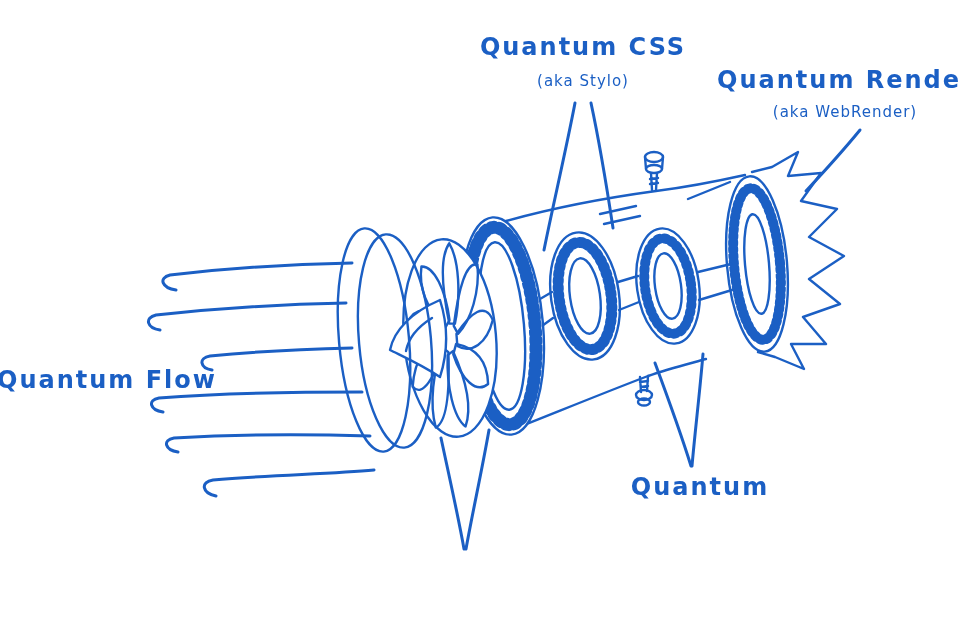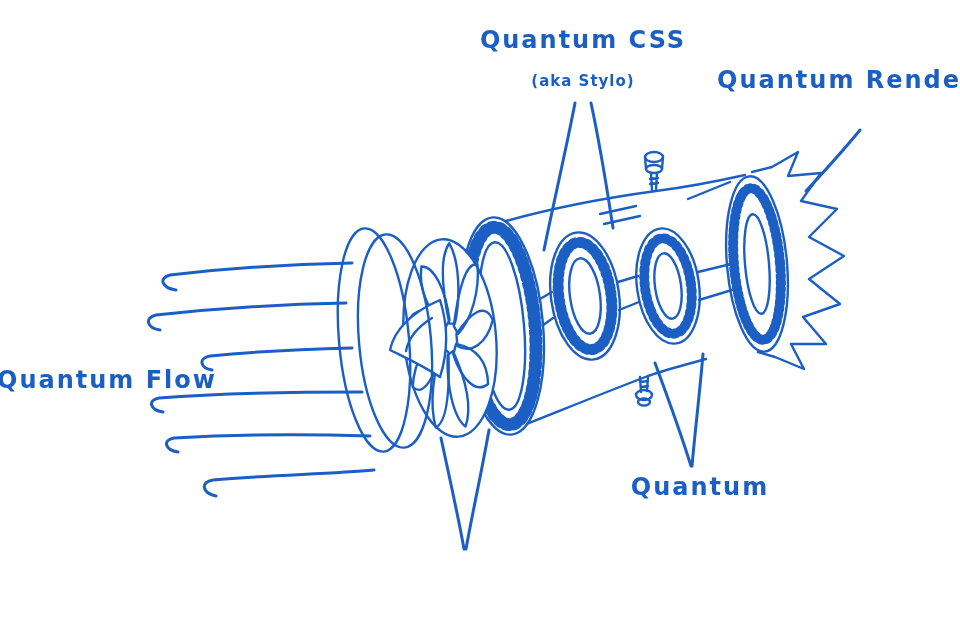--- a/index.html
+++ b/index.html
@@ -6,21 +6,21 @@
   .stage{
     position:relative;width:960px;height:640px;background:#ffffff;overflow:hidden;
     font-family:"DejaVu Sans",sans-serif;
   }
   .stage svg{position:absolute;left:0;top:0;}
   .lbl{
     position:absolute;color:#1b5fc4;transform:translateX(-50%);
     white-space:nowrap;text-align:center;
   }
   .lbl.main{font-size:24px;font-weight:600;letter-spacing:2px;}
-  .lbl.sub{font-size:15px;font-weight:700;letter-spacing:1px;}
+  .lbl.sub{font-size:15px;font-weight:400;letter-spacing:1px;}
   .lbl.twoline span{display:block;line-height:1.25;}
 </style>
 </head>
 <body>
 
 <div class="stage">
 
   <svg width="960" height="640" viewBox="0 0 960 640">
     <defs>
       <path id="fanblade" d="M 14 -4 C 46 -26, 76 -36, 93 -18 C 80 6, 46 16, 16 8 Z" vector-effect="non-scaling-stroke"></path>
@@ -120,24 +120,25 @@
         </g>
         <g>
           <path d="M 655 363 C 668 398, 682 437, 691 466"></path>
           <path d="M 703 354 C 700 390, 695 432, 692 466"></path>
         </g>
       </g>
 
     </g>
   </svg>
 
-  <div class="lbl main" style="left:583px;top:26px">Quantum CSS</div>
+  <div class="lbl main" style="left:583px;top:33px">Quantum CSS</div>
   <div class="lbl sub" style="left:583px;top:72px">(aka Stylo)</div>
 
   <div class="lbl main" style="left:846px;top:66px">Quantum Render</div>
+  <div class="lbl sub" style="left:845px;top:103px">(aka WebRender)</div>
 
   <div class="lbl main" style="left:107px;top:366px">Quantum Flow</div>
 
 
   <div class="lbl main twoline" style="left:700px;top:472px">
     <span>Quantum</span>
   </div>
 
 </div>
 

